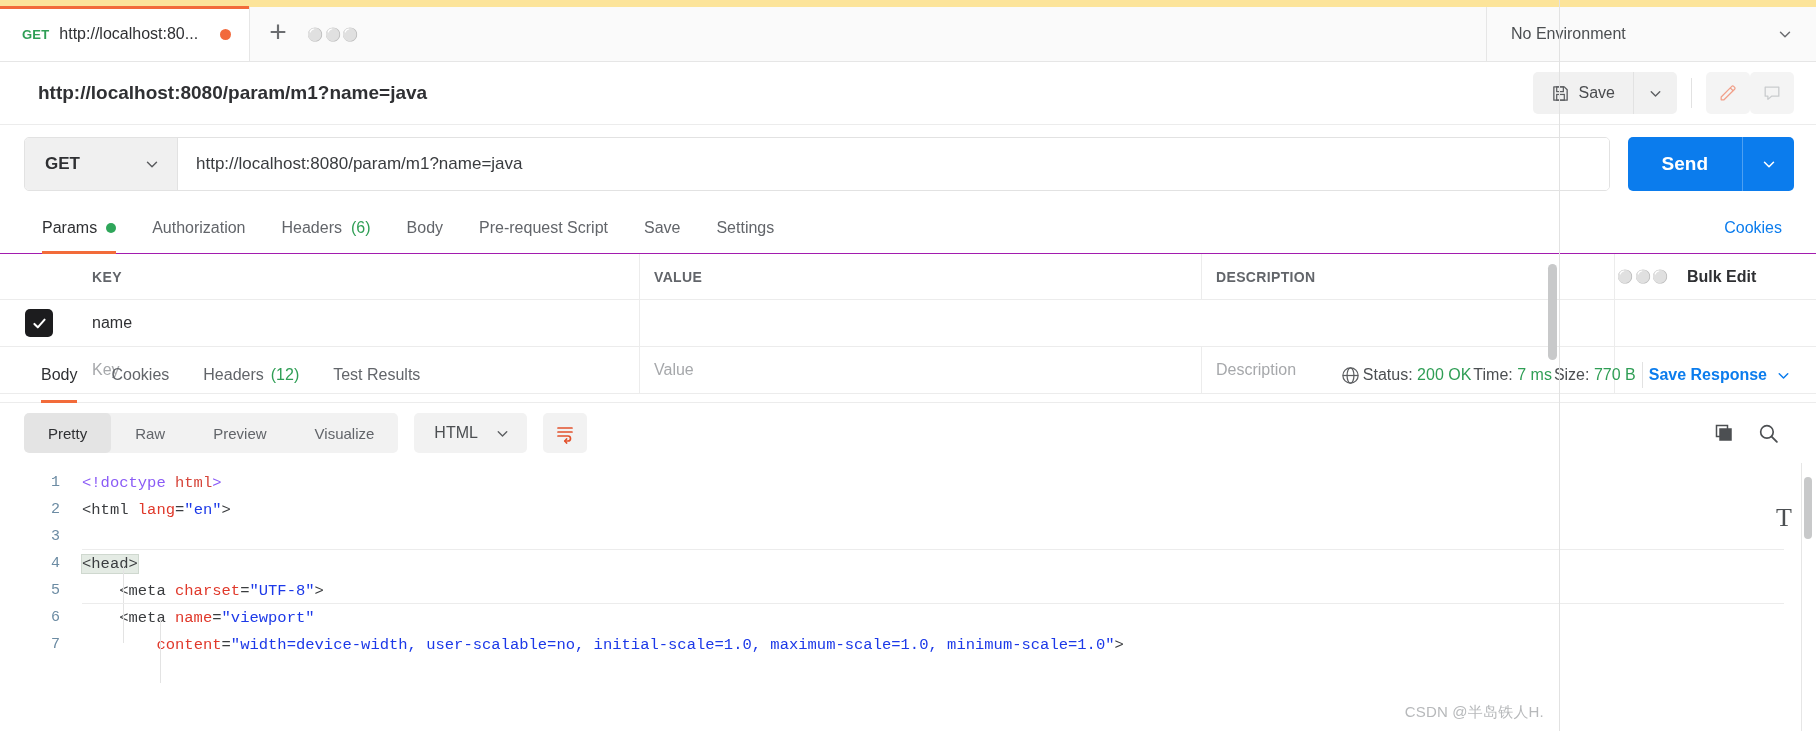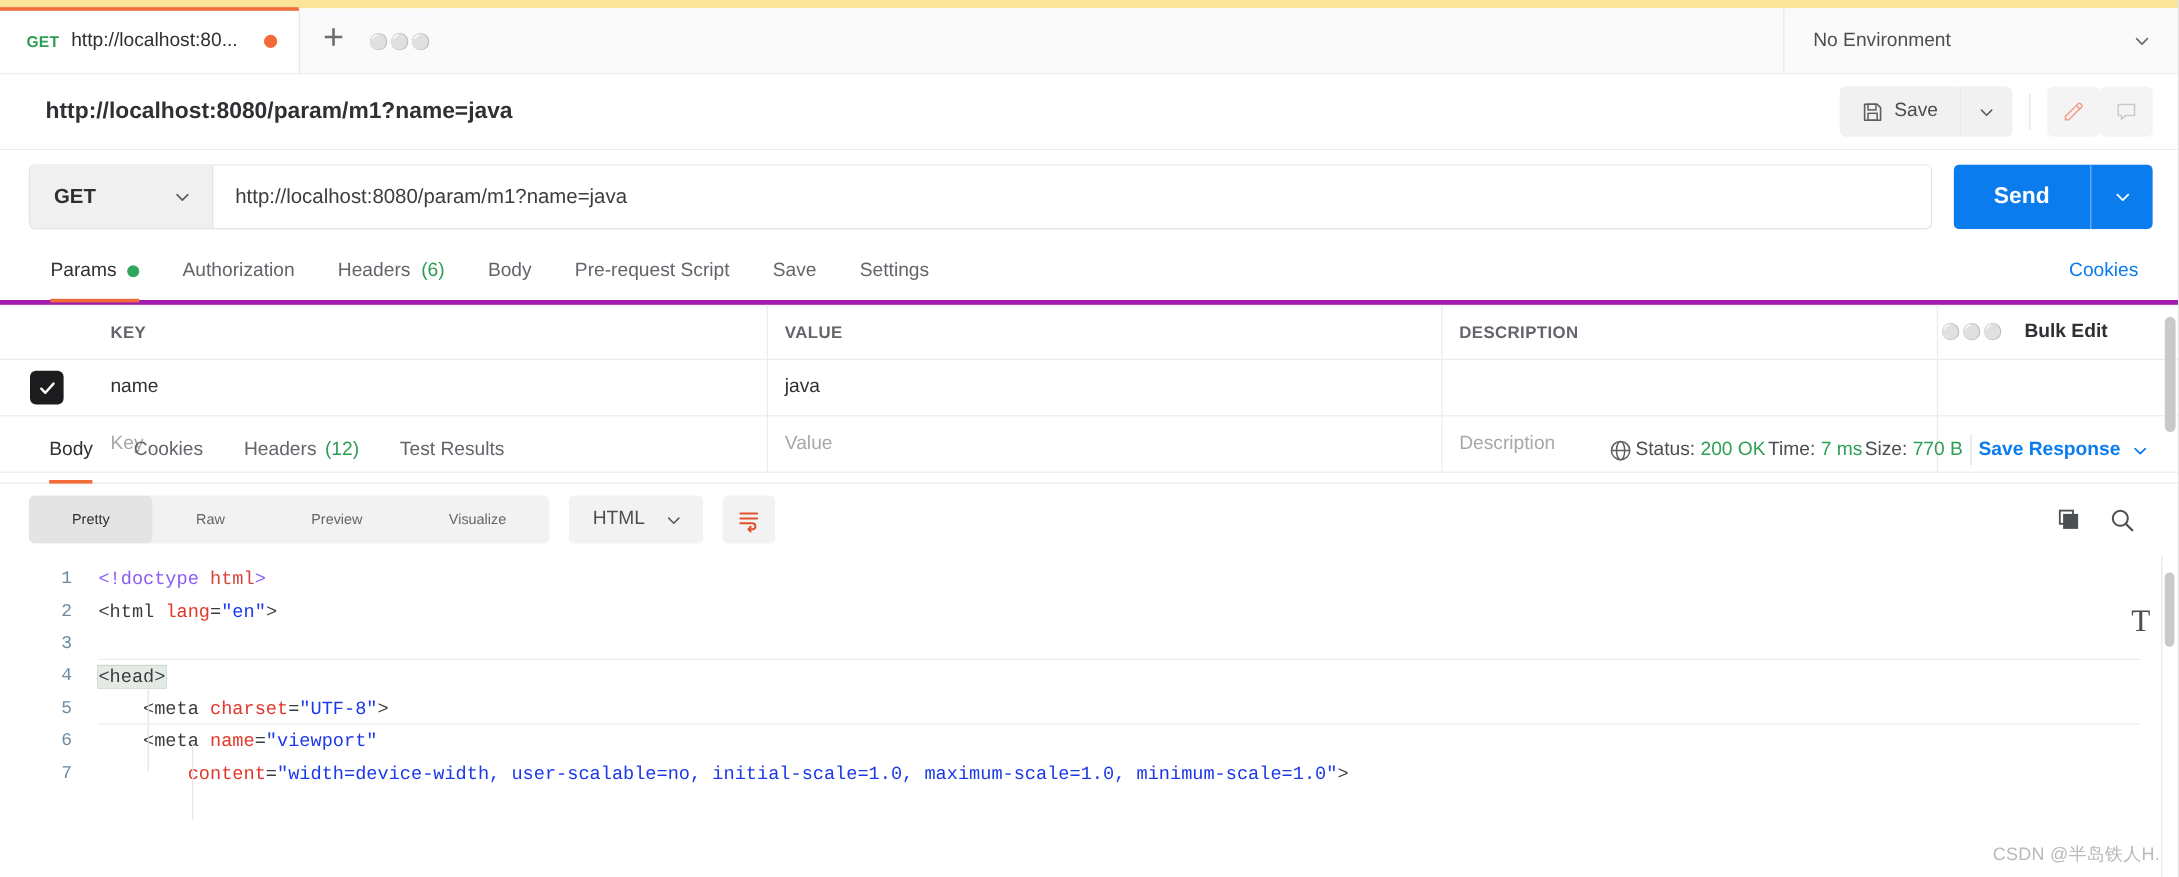--- a/index.html
+++ b/index.html
@@ -5,21 +5,21 @@
   * { box-sizing: border-box; margin: 0; padding: 0; }
   html, body {
     width: 1816px; height: 731px;
     background: #ffffff;
     font-family: "Liberation Sans", sans-serif;
     overflow: hidden;
     color: #2f3033;
   }
 
   
-  #app { position: relative; width: 1816px; height: 731px; }
+  #app { position: relative; width: 1560px; height: 731px; }
   .top-accent { position: absolute; left:0; top:0; width:1816px; height:7px; background:#fce49a; }
 
   
   .tabstrip {
     position:absolute; left:0; top:7px; width:1816px; height:55px;
     background:#fafafa; border-bottom:1px solid #e6e6e6;
     display:flex; align-items:stretch;
   }
   .tab {
     position:relative; display:flex; align-items:center; gap:10px;
@@ -102,21 +102,21 @@
   .btn-send-caret {
     background:#0b7ced; color:#fff; width:52px;
     display:flex; align-items:center; justify-content:center;
     border-left:1px solid rgba(255,255,255,.28);
   }
 
   
   .reqtabs {
     position:absolute; left:0; top:202px; width:1816px; height:52px;
     display:flex; align-items:center; padding:0 24px;
-    border-bottom:4px solid #a21caf;
+    border-bottom:1px solid #a21caf;
   }
   .rtab {
     position:relative; height:52px; display:flex; align-items:center; gap:9px;
     padding:0 18px; font-size:16px; color:#62656a; cursor:pointer;
   }
   .rtab.active { color:#2f3033; }
   .rtab.active::after {
     content:""; position:absolute; left:18px; right:18px; bottom:0; height:3px; background:#f26b3a;
   }
   .rtab .greendot { width:10px; height:10px; border-radius:50%; background:#2fa65a; }
@@ -172,21 +172,21 @@
   .resp-sep { width:1px; height:26px; background:#e2e2e2; margin:0 4px; }
   .save-resp { font-size:16px; font-weight:700; color:#0b7ced; display:flex; align-items:center; gap:8px; cursor:pointer; }
 
   
   .bodybar {
     position:absolute; left:0; top:403px; width:1816px; height:60px;
     display:flex; align-items:center; padding:0 24px;
   }
   .seg { display:flex; height:40px; background:#f2f2f2; border-radius:5px; overflow:hidden; }
   .seg-item {
-    display:flex; align-items:center; padding:0 36px; font-size:12px;
+    display:flex; align-items:center; padding:0 24px; font-size:15px;
     color:#62656a; cursor:pointer;
   }
   .seg-item.active { background:#e4e4e4; color:#2f3033; border-radius:5px; }
   .fmt-box {
     display:flex; align-items:center; gap:16px; height:40px; padding:0 16px 0 20px;
     background:#f2f2f2; border-radius:5px; margin-left:16px;
     font-size:16px; color:#4c4f52; cursor:pointer;
   }
   .wrap-btn {
     width:44px; height:40px; background:#f2f2f2; border-radius:5px; margin-left:16px;
@@ -366,23 +366,20 @@
       <div class="pcell check">
         <span class="cbox">
           <svg viewBox="0 0 20 20">
               <path d="M4 10.5l4 4 8-9" fill="none" stroke="#ffffff" stroke-width="2.4" stroke-linecap="round" stroke-linejoin="round"></path>
             </svg>
         </span>
       </div>
       <div class="pcell key">
           <span class="cell-txt">name</span>
         </div>
-      <div class="pcell value">
-          <span class="cell-txt">java</span>
-        </div>
       <div class="pcell desc">
           <span class="cell-txt"></span>
         </div>
       <div class="pcell dots"></div>
       <div class="pcell bulk"></div>
       <div class="pcell sb"></div>
     </div>
     <div class="prow data">
       <div class="pcell check"></div>
       <div class="pcell key">

